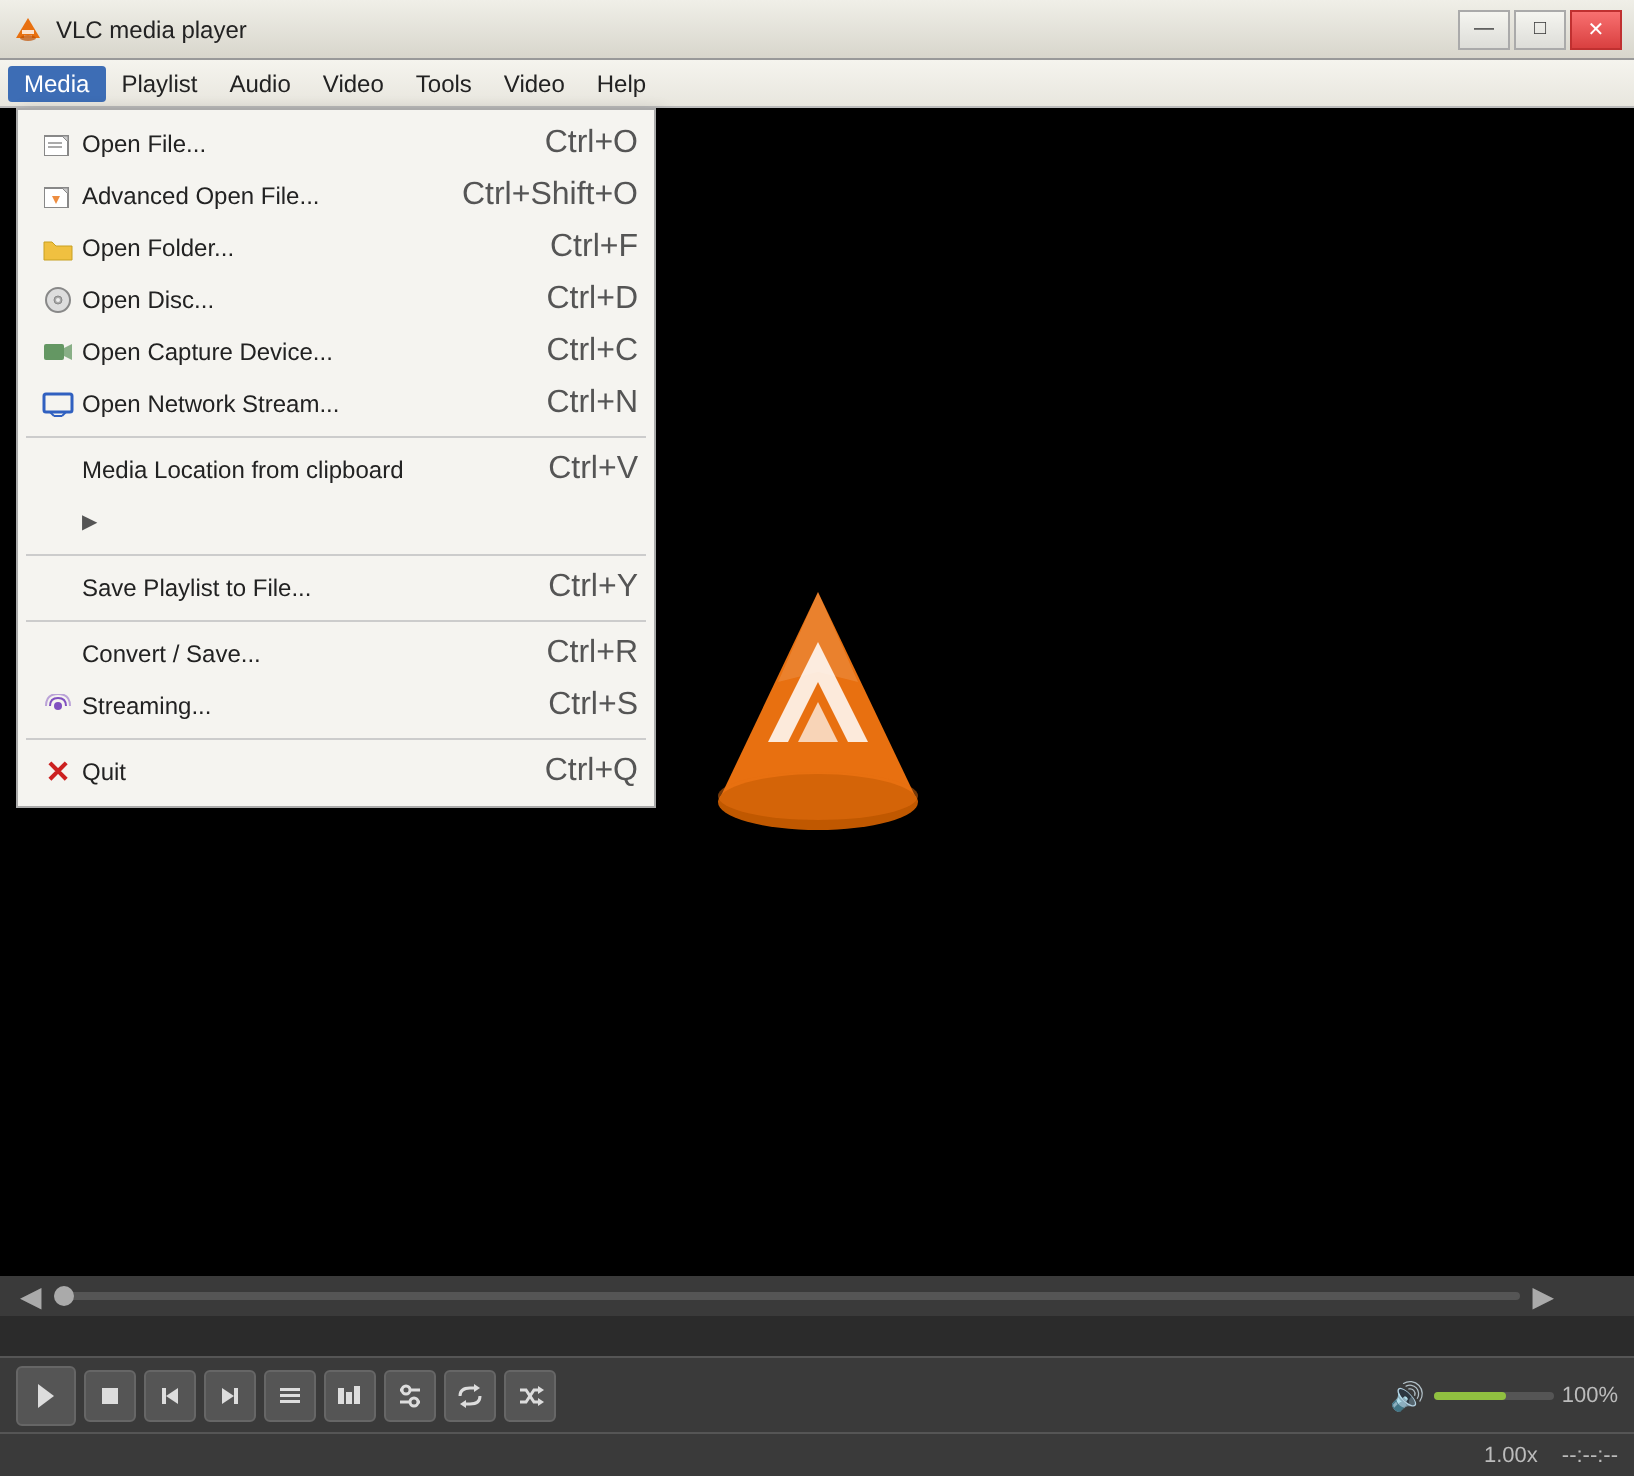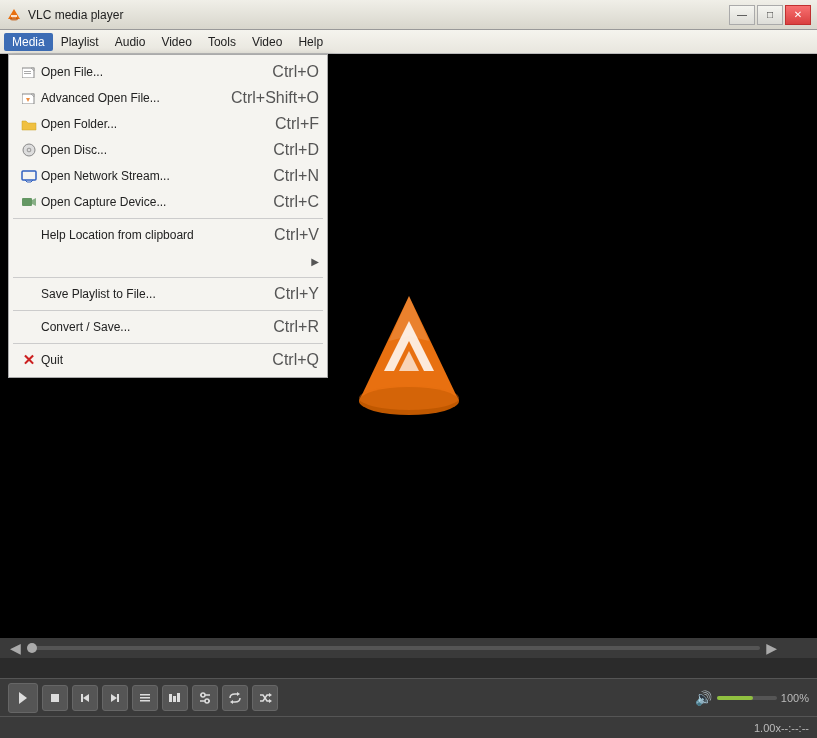--- a/index.html
+++ b/index.html
@@ -93,21 +93,20 @@
       box-shadow: 3px 3px 8px rgba(0,0,0,0.3);
       z-index: 1000;
       padding: 4px 0;
     }
     .dropdown-item {
       display: flex;
       align-items: center;
       padding: 4px 8px;
       cursor: pointer;
       min-height: 22px;
-      justify-content: space-between;
     }
     .dropdown-item .icon-area {
       width: 24px;
       height: 18px;
       display: flex;
       align-items: center;
       justify-content: center;
       flex-shrink: 0;
     }
     .dropdown-item .label {
@@ -245,21 +244,21 @@
       background: #90c040;
       border-radius: 2px;
     }
     .status-bar {
       height: 22px;
       background: #3a3a3a;
       display: flex;
       align-items: center;
       justify-content: flex-end;
       padding: 0 8px;
-      gap: 0;
+      gap: 12px;
       border-top: 1px solid #555;
     }
     .status-text {
       font-size: 11px;
       color: #bbb;
     }
   </style>
 </head>
 <body>
 
@@ -334,46 +333,46 @@
           <circle cx="7" cy="7" r="1" fill="#eee"></circle>
         </svg>
     </div>
     <span class="label">Open Disc...</span>
     <span class="shortcut">Ctrl+D</span>
   </div>
 
   <div class="dropdown-item">
     <div class="icon-area">
       <svg width="16" height="14" viewBox="0 0 16 14">
+          <rect x="1" y="3" width="10" height="8" rx="1" fill="#408040" opacity="0.8"></rect>
+          <polygon points="11,5 15,3 15,11 11,9" fill="#408040" opacity="0.6"></polygon>
+        </svg>
+    </div>
+    <span class="label">Open Capture Device...</span>
+    <span class="shortcut">Ctrl+C</span>
+  </div>
+
+  <div class="dropdown-item">
+    <div class="icon-area">
+      <svg width="16" height="14" viewBox="0 0 16 14">
           <rect x="1" y="2" width="14" height="9" rx="1" fill="none" stroke="#3060c0" stroke-width="1.5"></rect>
           <line x1="4" y1="11" x2="6" y2="13" stroke="#3060c0" stroke-width="1"></line>
           <line x1="12" y1="11" x2="10" y2="13" stroke="#3060c0" stroke-width="1"></line>
           <line x1="6" y1="13" x2="10" y2="13" stroke="#3060c0" stroke-width="1"></line>
         </svg>
     </div>
     <span class="label">Open Network Stream...</span>
     <span class="shortcut">Ctrl+N</span>
   </div>
 
-  <div class="dropdown-item">
-    <div class="icon-area">
-      <svg width="16" height="14" viewBox="0 0 16 14">
-          <rect x="1" y="3" width="10" height="8" rx="1" fill="#408040" opacity="0.8"></rect>
-          <polygon points="11,5 15,3 15,11 11,9" fill="#408040" opacity="0.6"></polygon>
-        </svg>
-    </div>
-    <span class="label">Open Capture Device...</span>
-    <span class="shortcut">Ctrl+C</span>
-  </div>
-
   <div class="dropdown-separator"></div>
 
   <div class="dropdown-item">
     <div class="icon-area"></div>
-    <span class="label">Help Location from clipboard</span>
+    <span class="label">Media Location from clipboard</span>
     <span class="shortcut">Ctrl+V</span>
   </div>
 
   <div class="dropdown-item">
     <div class="icon-area"></div>
     <span class="arrow">▶</span>
   </div>
 
   <div class="dropdown-separator"></div>
 
@@ -384,20 +383,31 @@
   </div>
 
   <div class="dropdown-separator"></div>
 
   <div class="dropdown-item">
     <div class="icon-area"></div>
     <span class="label">Convert / Save...</span>
     <span class="shortcut">Ctrl+R</span>
   </div>
 
+  <div class="dropdown-item">
+    <div class="icon-area">
+      <svg width="16" height="12" viewBox="0 0 16 12">
+          <circle cx="8" cy="6" r="2" fill="#8050c0"></circle>
+          <path d="M4,6 Q4,2 8,2 Q12,2 12,6" fill="none" stroke="#8050c0" stroke-width="1"></path>
+          <path d="M2,6 Q2,0 8,0 Q14,0 14,6" fill="none" stroke="#8050c0" stroke-width="1" opacity="0.5"></path>
+        </svg>
+    </div>
+    <span class="label">Streaming...</span>
+    <span class="shortcut">Ctrl+S</span>
+  </div>
 
   <div class="dropdown-separator"></div>
 
   <div class="dropdown-item">
     <div class="icon-area">
       <span style="color:#cc2020; font-size:15px; font-weight:bold;">✕</span>
     </div>
     <span class="label">Quit</span>
     <span class="shortcut">Ctrl+Q</span>
   </div>

